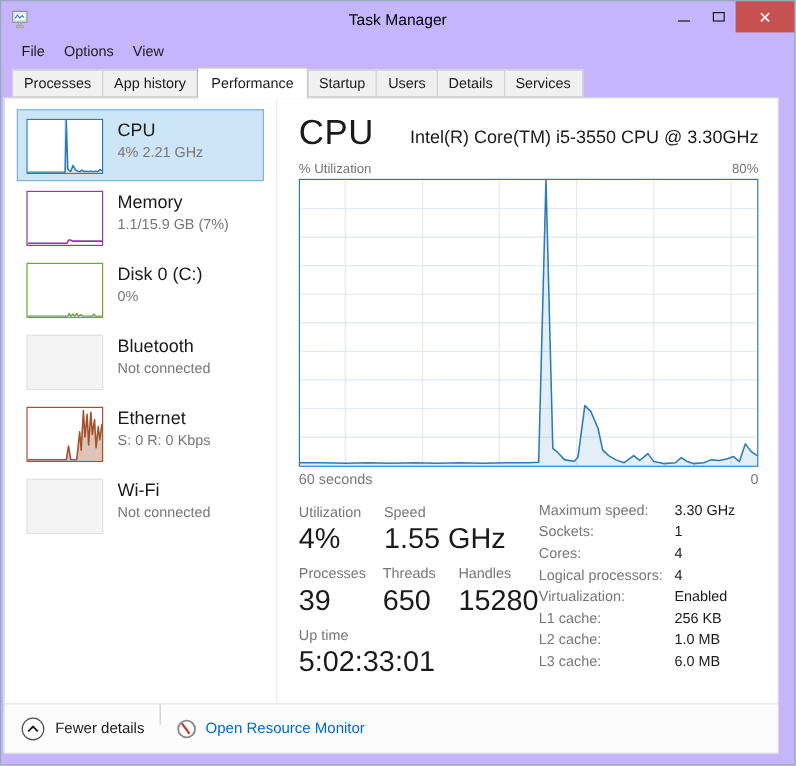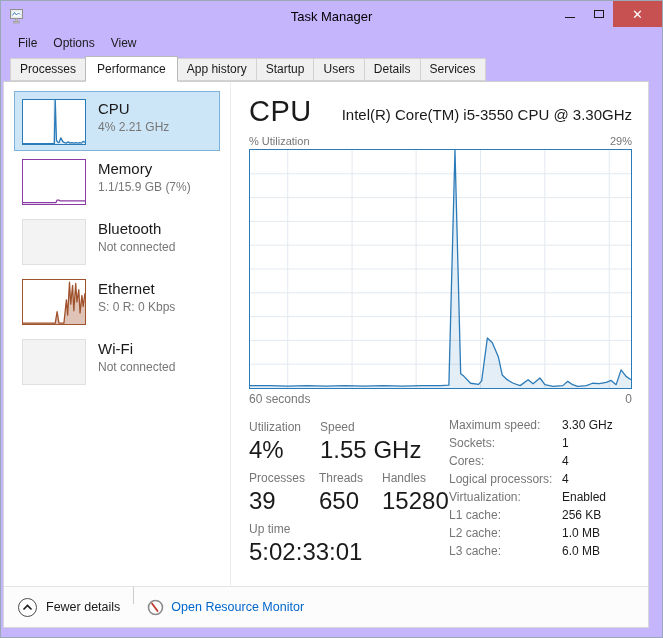--- a/index.html
+++ b/index.html
@@ -102,22 +102,22 @@
   </div>
 
   <div class="menubar">
     <div class="menu-item">File</div>
     <div class="menu-item">Options</div>
     <div class="menu-item">View</div>
   </div>
 
   <div class="tabstrip">
     <div class="tab">Processes</div>
+    <div class="tab">App history</div>
     <div class="tab active">Performance</div>
-    <div class="tab">App history</div>
     <div class="tab">Startup</div>
     <div class="tab">Users</div>
     <div class="tab">Details</div>
     <div class="tab">Services</div>
   </div>
 
   <div class="frame">
     <div class="pane">
 
       <div class="sidebar">
@@ -141,20 +141,31 @@
             <svg viewBox="0 0 100 100" preserveAspectRatio="none">
                 <polyline points="0,97 53,97 55,91 58,91 60,93 100,93" fill="none" stroke="#8b3ba3" stroke-width="1.3" stroke-linejoin="round" vector-effect="non-scaling-stroke"></polyline>
               </svg>
           </div>
           <div class="side-text">
             <div class="side-title">Memory</div>
             <div class="side-sub">1.1/15.9 GB (7%)</div>
           </div>
         </div>
 
+        <div class="side-item">
+          <div class="thumb" style="border:1px solid #6fa33b;">
+            <svg viewBox="0 0 100 100" preserveAspectRatio="none">
+                <polyline points="0,99 54,99 56,94 58,99 61,95 63,99 66,94 68,99 72,96 74,99 87,99 89,95 91,99 100,99" fill="none" stroke="#6fa33b" stroke-width="1.3" stroke-linejoin="round" vector-effect="non-scaling-stroke"></polyline>
+              </svg>
+          </div>
+          <div class="side-text">
+            <div class="side-title">Disk 0 (C:)</div>
+            <div class="side-sub">0%</div>
+          </div>
+        </div>
 
         <div class="side-item">
           <div class="thumb disabled"></div>
           <div class="side-text">
             <div class="side-title">Bluetooth</div>
             <div class="side-sub">Not connected</div>
           </div>
         </div>
 
         <div class="side-item">
@@ -180,21 +191,21 @@
 
       </div>
 
       <div class="main">
         <div class="main-header">
           <div class="main-title">CPU</div>
           <div class="main-sub">Intel(R) Core(TM) i5-3550 CPU @ 3.30GHz</div>
         </div>
         <div class="axis-top">
           <span>% Utilization</span>
-          <span>29%</span>
+          <span>80%</span>
         </div>
         <div class="chart">
           <svg viewBox="0 0 100 100" preserveAspectRatio="none">
               <line x1="9.9" y1="0" x2="9.9" y2="100" stroke="#e2e9f0" stroke-width="1" vector-effect="non-scaling-stroke"></line>
               <line x1="26.8" y1="0" x2="26.8" y2="100" stroke="#e2e9f0" stroke-width="1" vector-effect="non-scaling-stroke"></line>
               <line x1="43.6" y1="0" x2="43.6" y2="100" stroke="#e2e9f0" stroke-width="1" vector-effect="non-scaling-stroke"></line>
               <line x1="60.5" y1="0" x2="60.5" y2="100" stroke="#e2e9f0" stroke-width="1" vector-effect="non-scaling-stroke"></line>
               <line x1="77.4" y1="0" x2="77.4" y2="100" stroke="#e2e9f0" stroke-width="1" vector-effect="non-scaling-stroke"></line>
               <line x1="94.3" y1="0" x2="94.3" y2="100" stroke="#e2e9f0" stroke-width="1" vector-effect="non-scaling-stroke"></line>
               <line x1="0" y1="10" x2="100" y2="10" stroke="#e2e9f0" stroke-width="1" vector-effect="non-scaling-stroke"></line>

